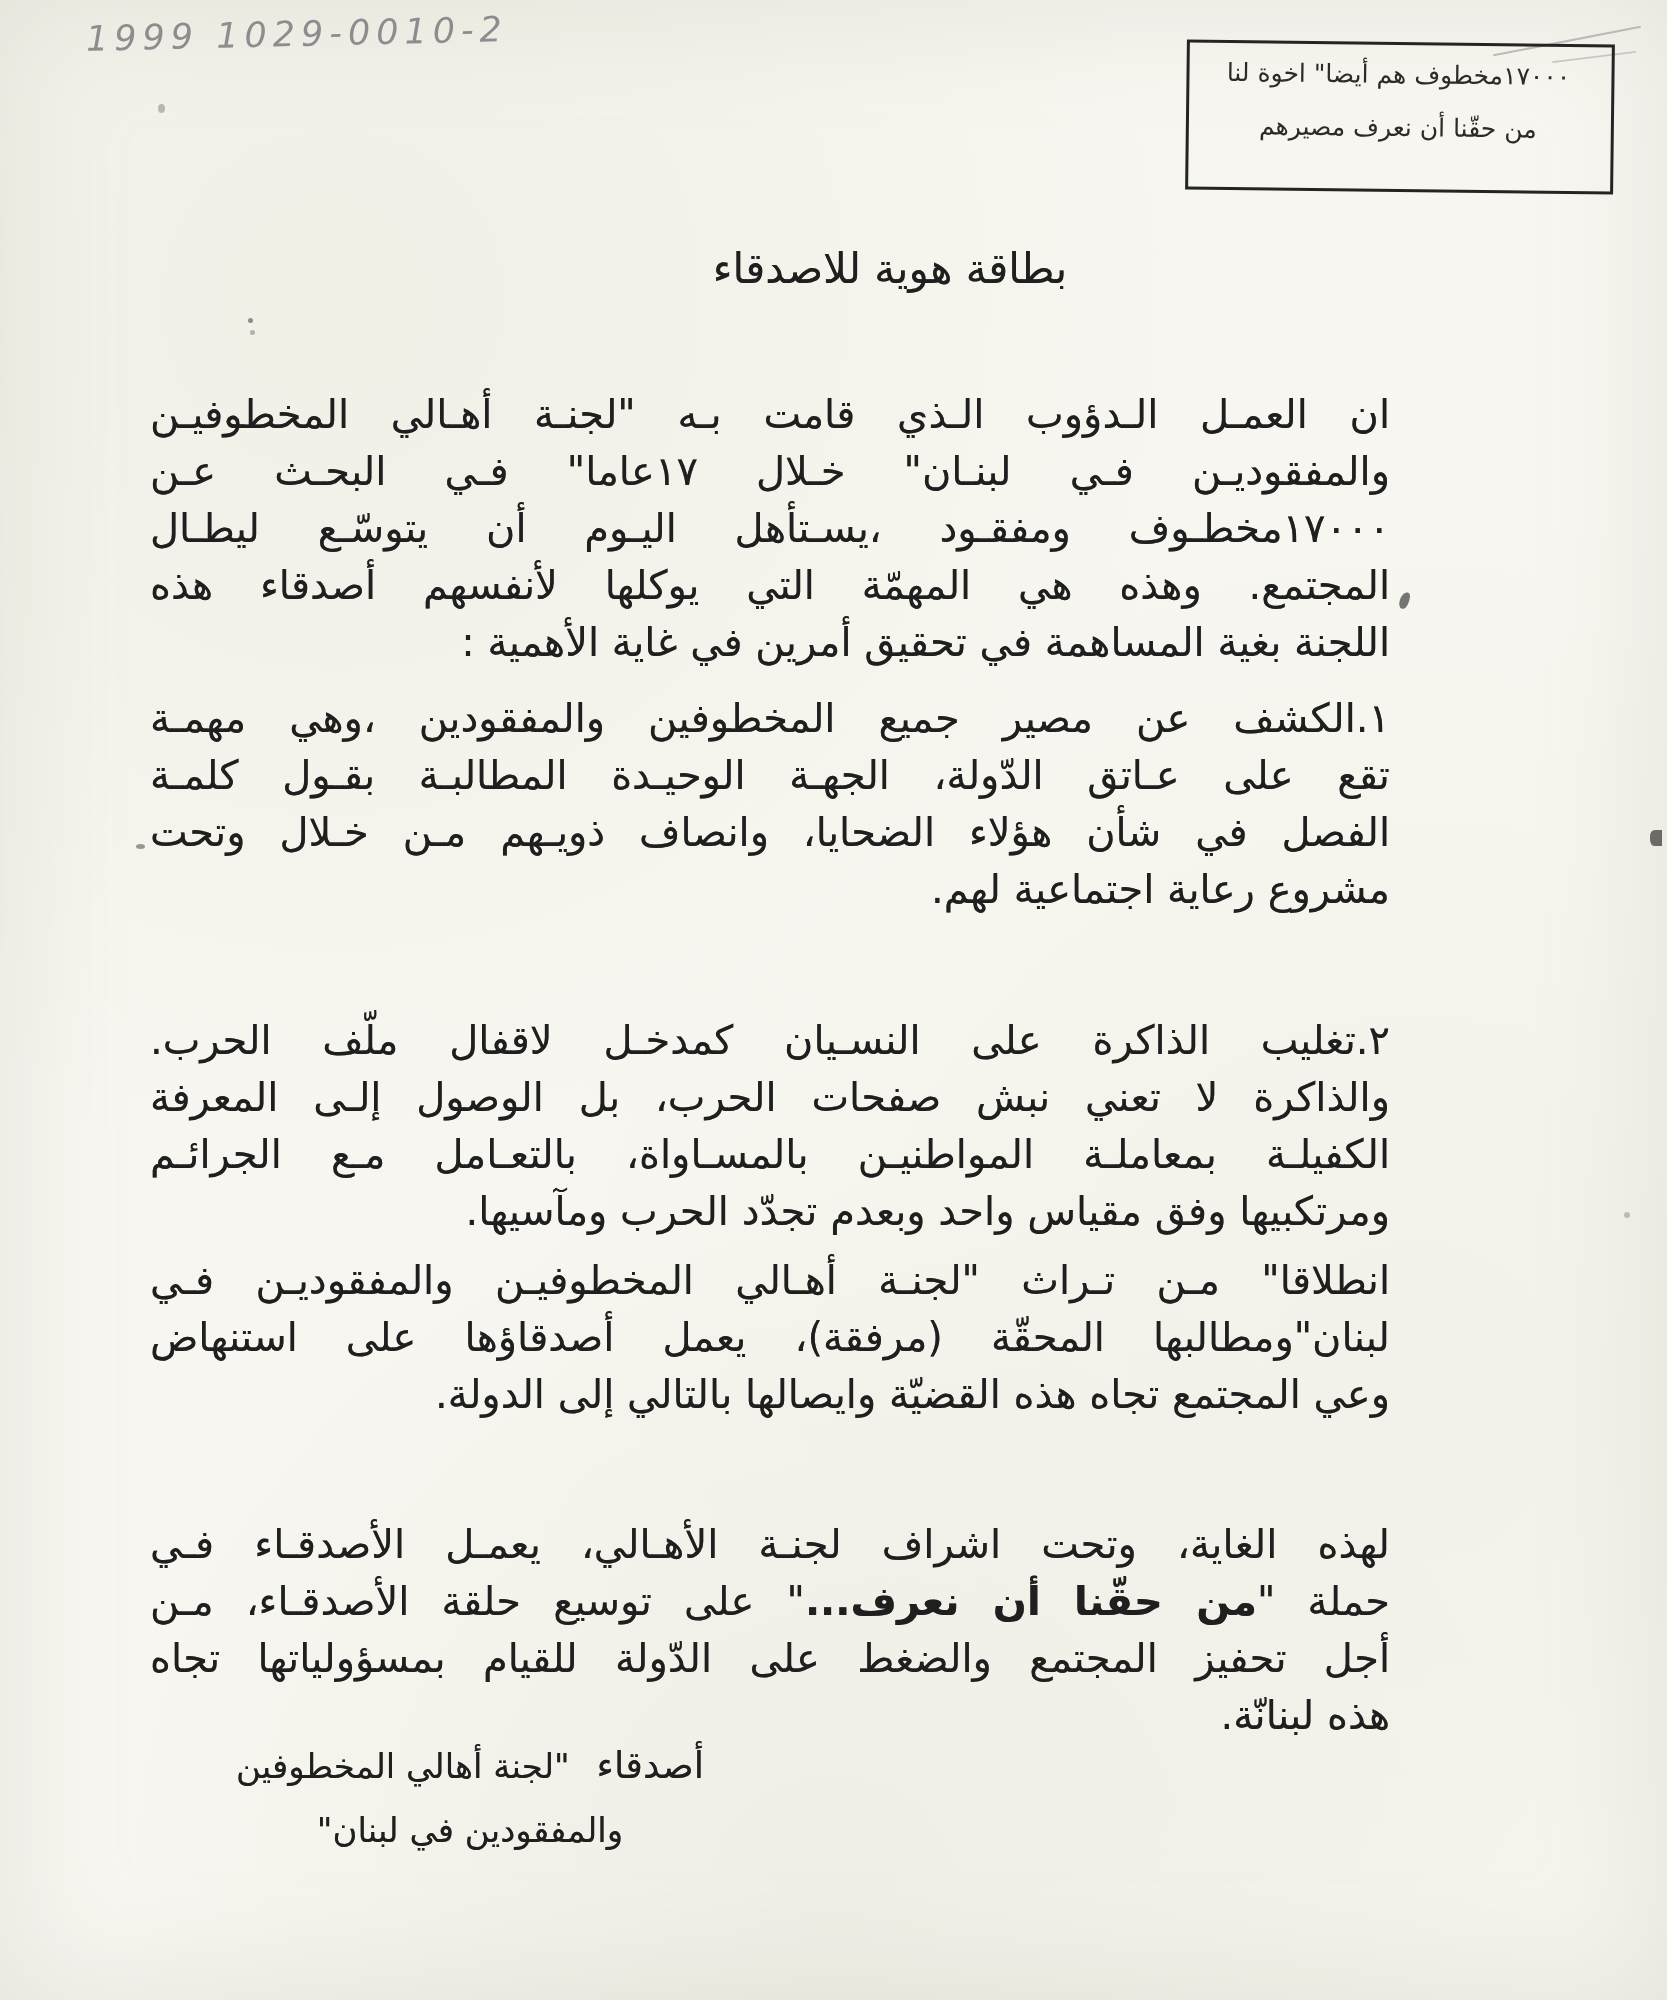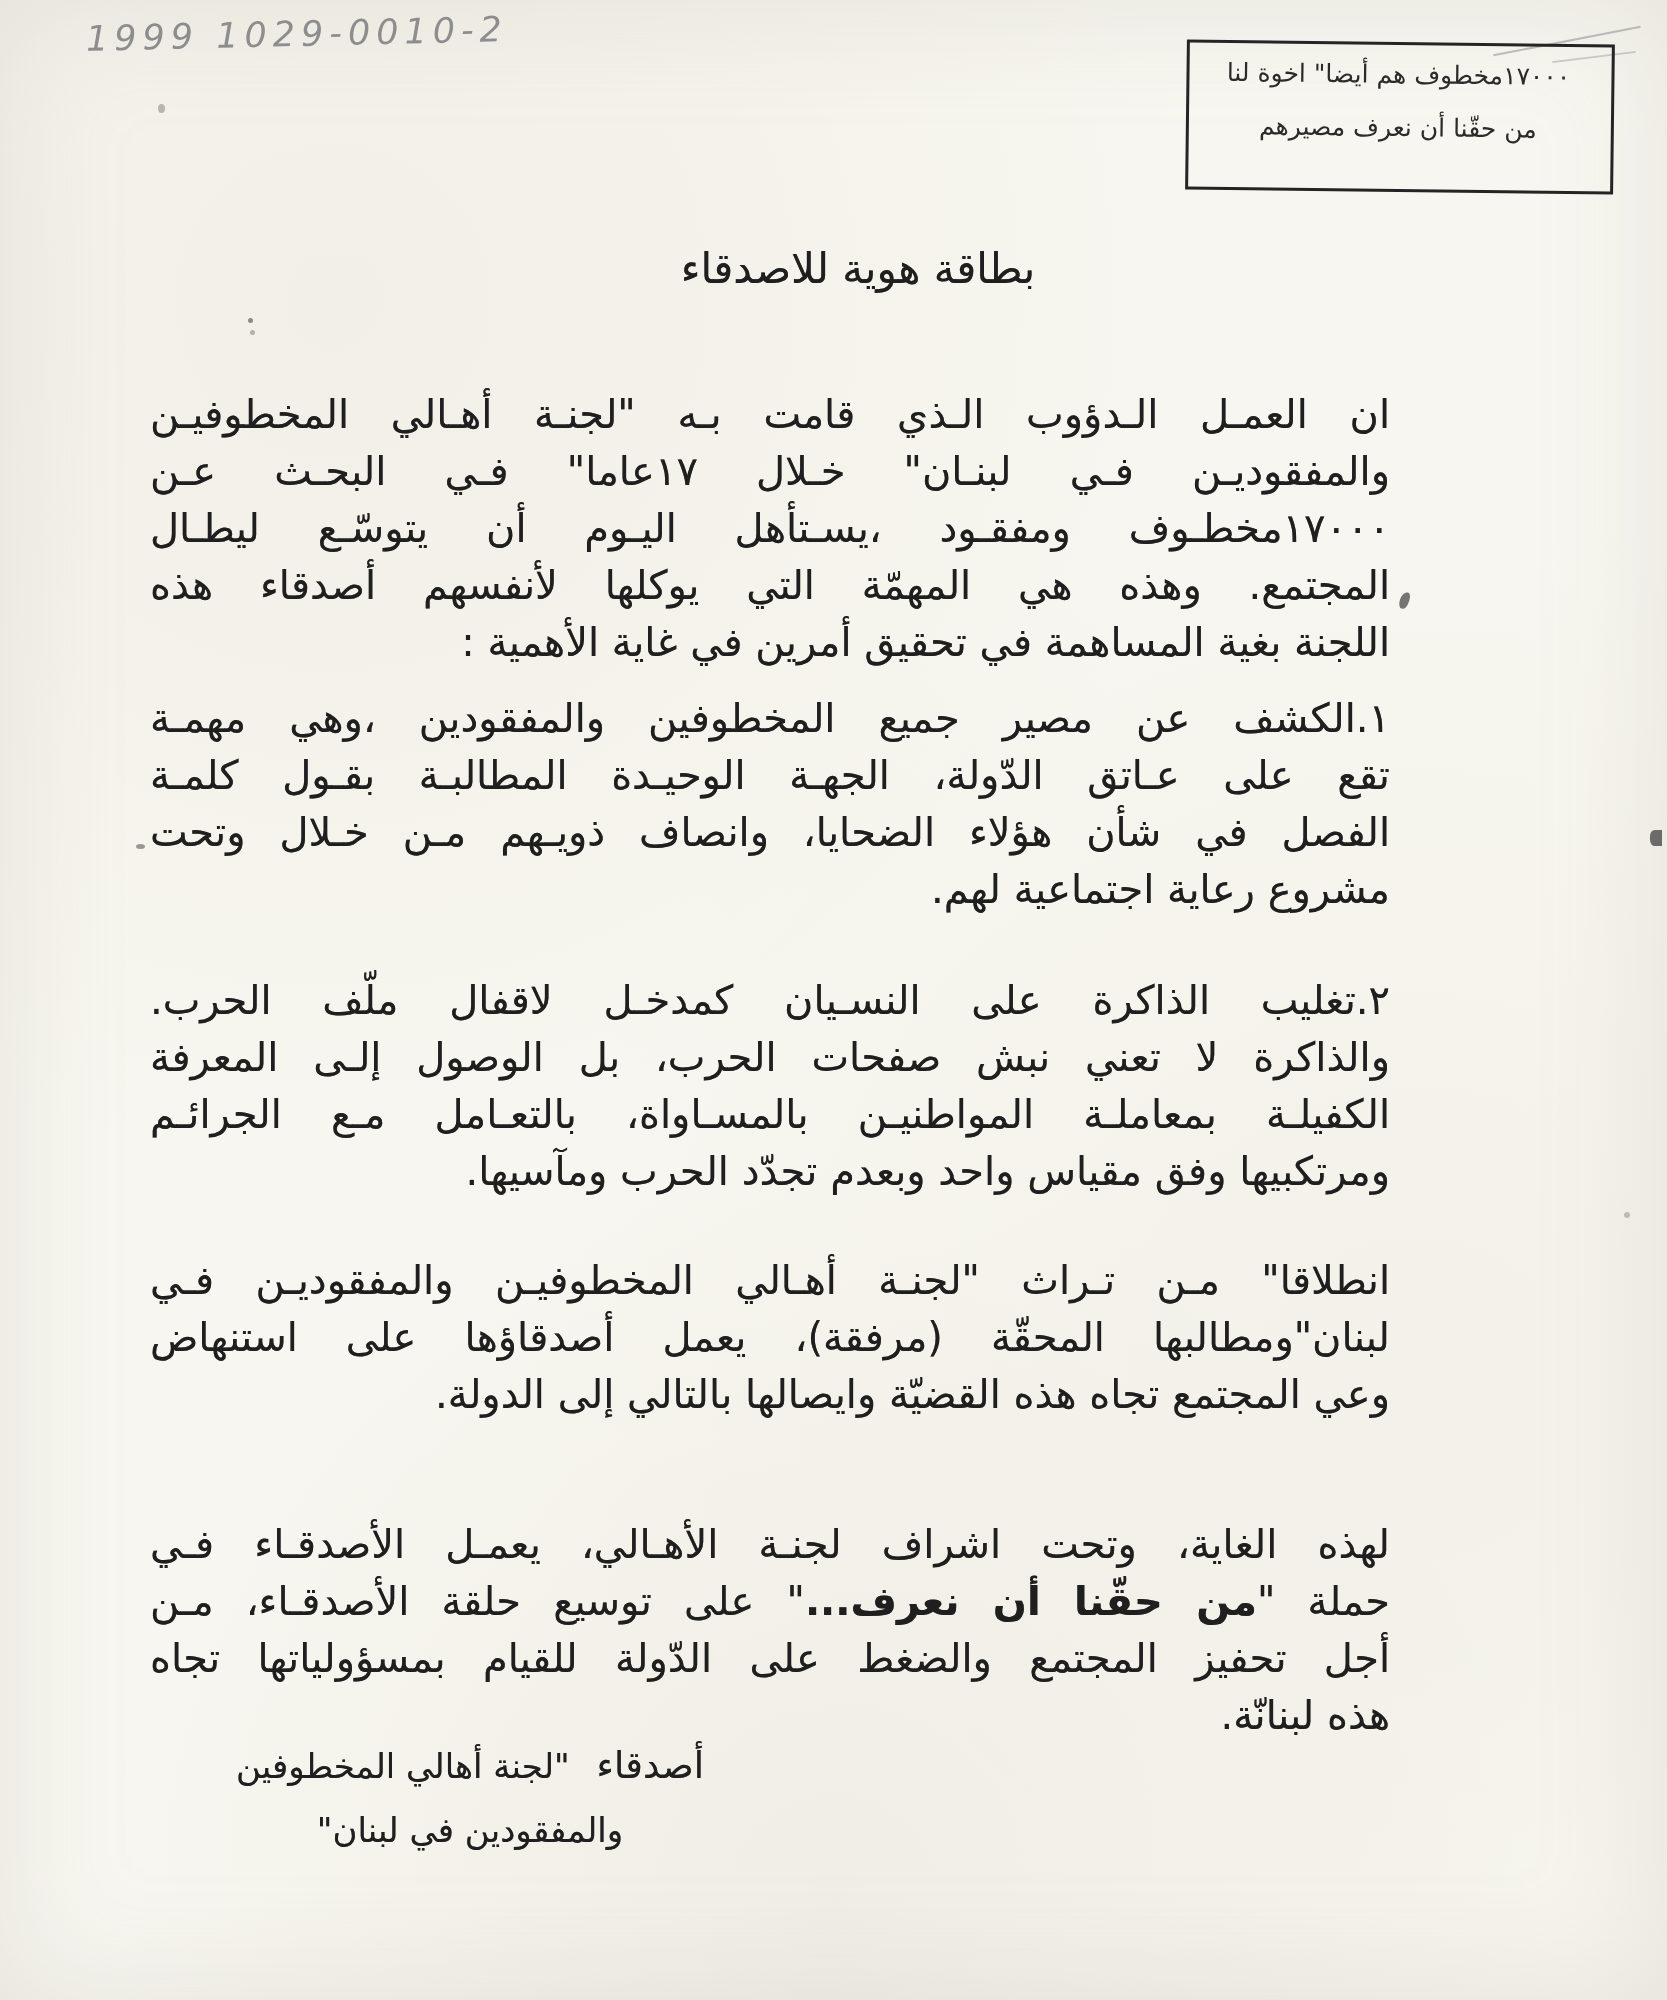--- a/index.html
+++ b/index.html
@@ -35,36 +35,36 @@
     border:3px solid #242424;
     transform:rotate(0.7deg);
     padding:12px 14px 0 10px;
   }
   .stamp-line1{font-size:25px;line-height:36px;text-align:center;letter-spacing:.5px;color:#2b2b2b;}
   .stamp-line2{font-size:25px;margin-top:20px;text-align:center;color:#2b2b2b;}
   .pencil-streak{position:absolute;background:#adadab;height:2px;opacity:.8;}
   .streak-1{left:1492px;top:40px;width:150px;transform:rotate(-11deg);}
   .streak-2{left:1552px;top:56px;width:84px;transform:rotate(-7deg);background:#bdbdba;}
   .title{
-    position:absolute;left:598px;top:244px;width:520px;
+    position:absolute;left:630px;top:244px;width:520px;
     margin:0;
     font-size:42px;font-weight:normal;
     text-align:center;
     text-shadow:0 0 .5px rgba(0,0,0,.6);
   }
   .para{position:absolute;left:150px;width:1240px;}
   .line{
     font-size:40px;line-height:57px;
     text-align:justify;text-align-last:justify;
     text-shadow:0 0 .5px rgba(0,0,0,.55);
   }
   .line.last{text-align-last:right;}
   .p-intro{top:386px;}
   .p-item1{top:690px;}
-  .p-item2{top:972px;}
+  .p-item2{top:1012px;}
   .p-heritage{top:1252px;}
   .p-campaign{top:1516px;}
   .bold{font-weight:bold;}
   .signature{
     position:absolute;left:150px;top:1734px;width:640px;
     text-align:center;
     font-size:34px;line-height:64px;
     text-shadow:0 0 .5px rgba(0,0,0,.55);
   }
   .sig-org{font-weight:normal;font-size:37px;margin-left:16px;}

